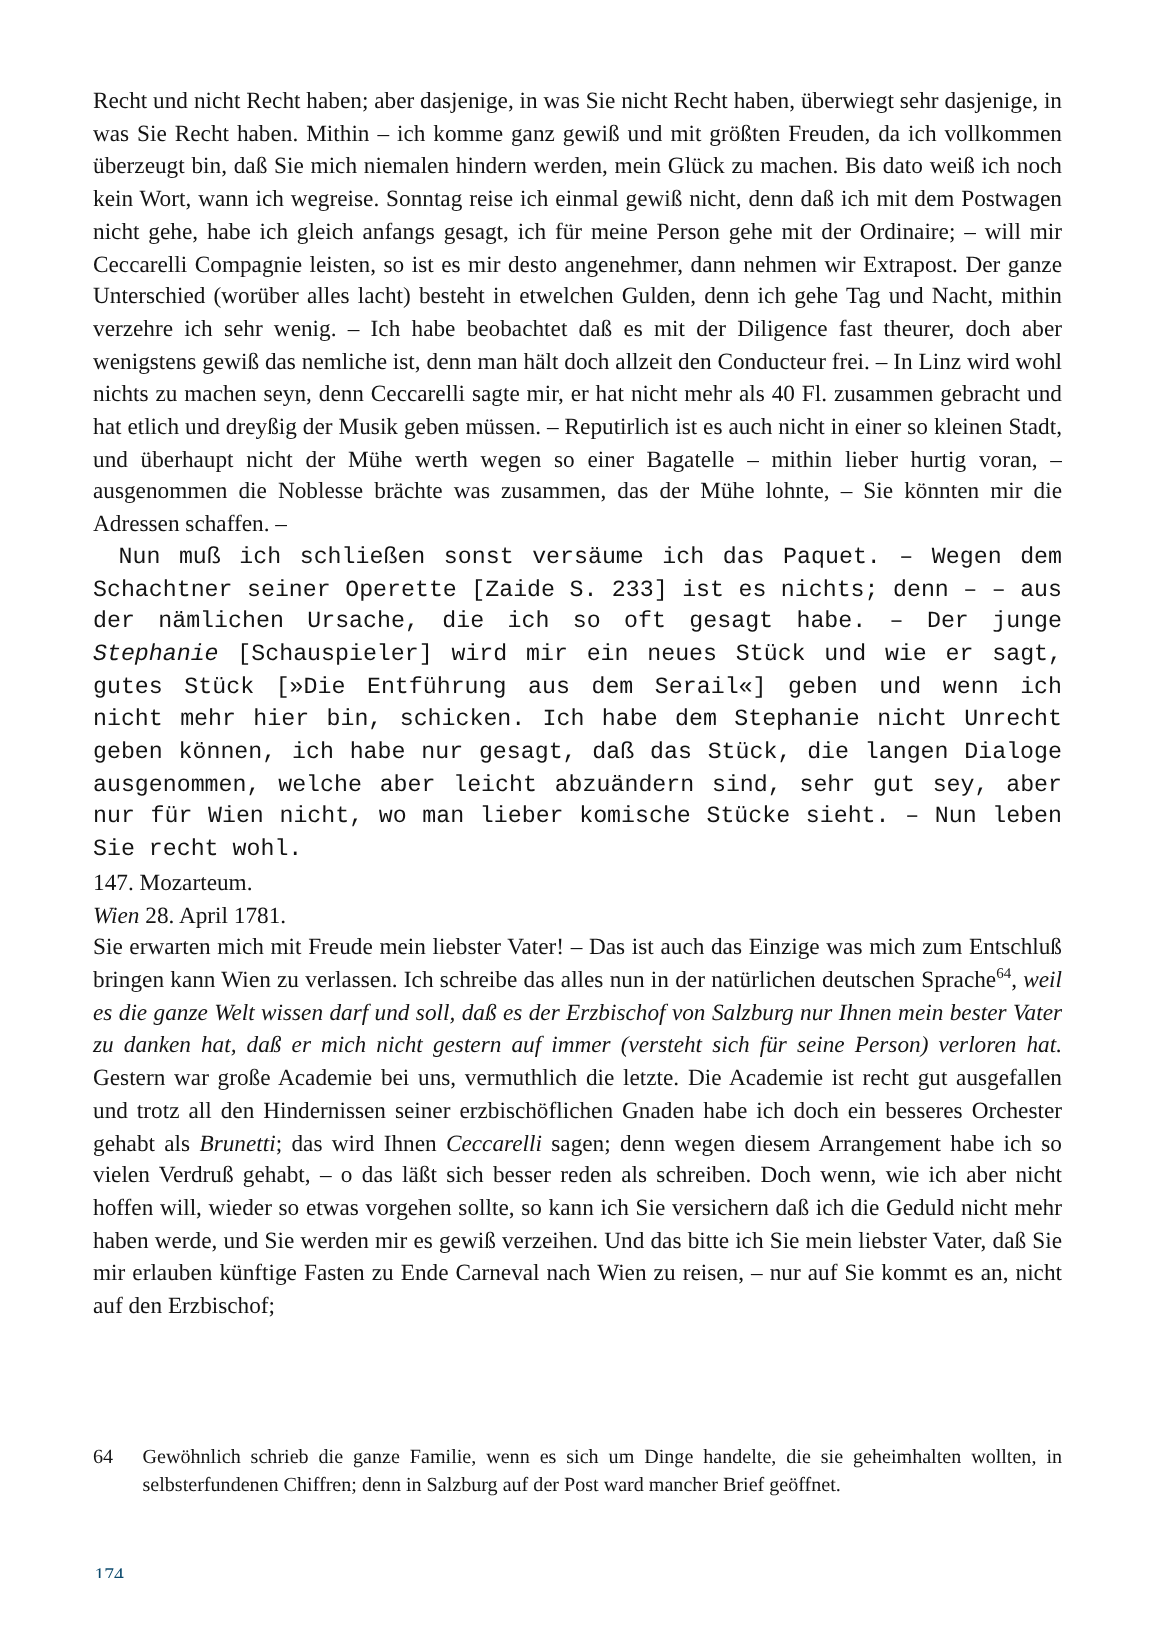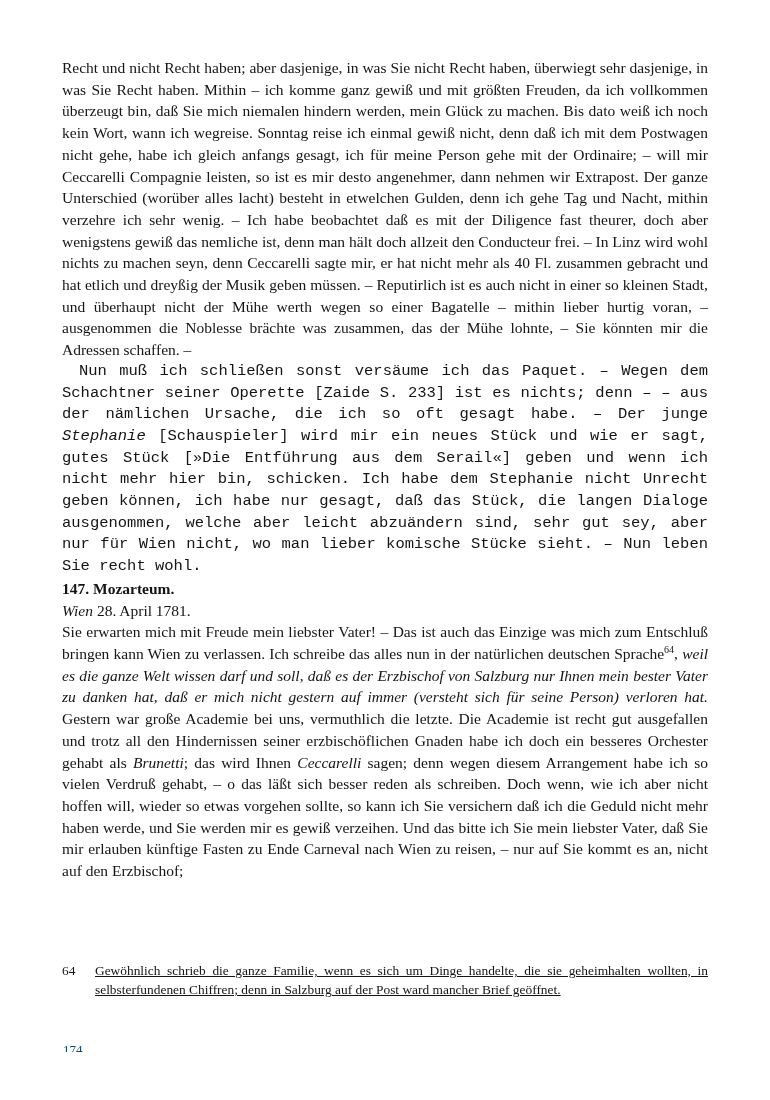--- a/index.html
+++ b/index.html
@@ -28,21 +28,21 @@
     line-height: 21.7px;
     text-align: justify;
   }
   .indent-first {
     text-indent: 17px;
     font-family: Liberation Mono, monospace;
   }
   .section-heading {
     font-size: 15.5px;
     line-height: 21.7px;
-    font-weight: 700;
+    font-weight: 400;
     text-align: center;
     margin: 20px 0 21px 0;
   }
   .dateline {
     text-align: right;
   }
   .it {
     font-style: italic;
   }
   .fn-ref {
@@ -60,21 +60,20 @@
     font-size: 13.4px;
     line-height: 19.3px;
   }
   .fn-num {
     flex: 0 0 33px;
     width: 33px;
   }
   .fn-text {
     flex: 1;
     text-align: justify;
-    text-decoration: underline;
   }
   .page-number {
     position: absolute;
     left: 63px;
     top: 1042px;
     font-size: 13px;
     line-height: 16px;
     color: #0c4a6e;
     text-align: right;
   }

